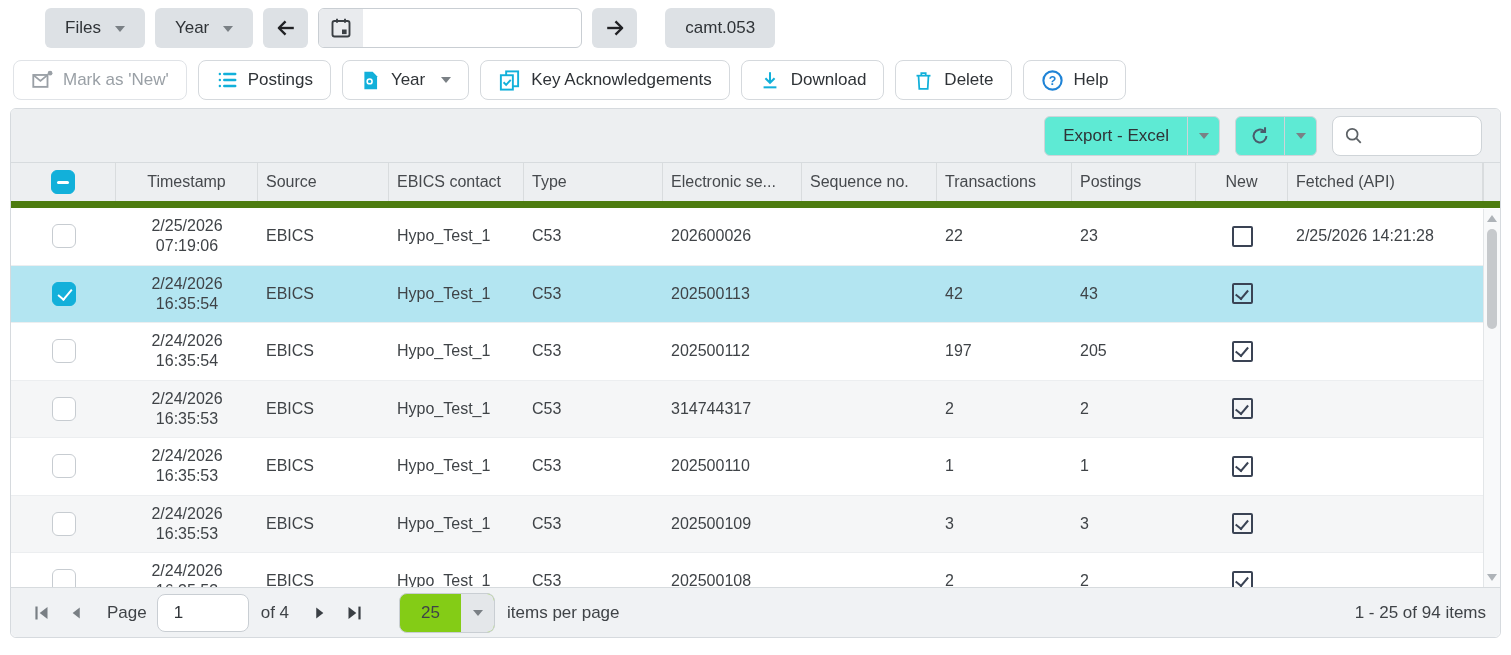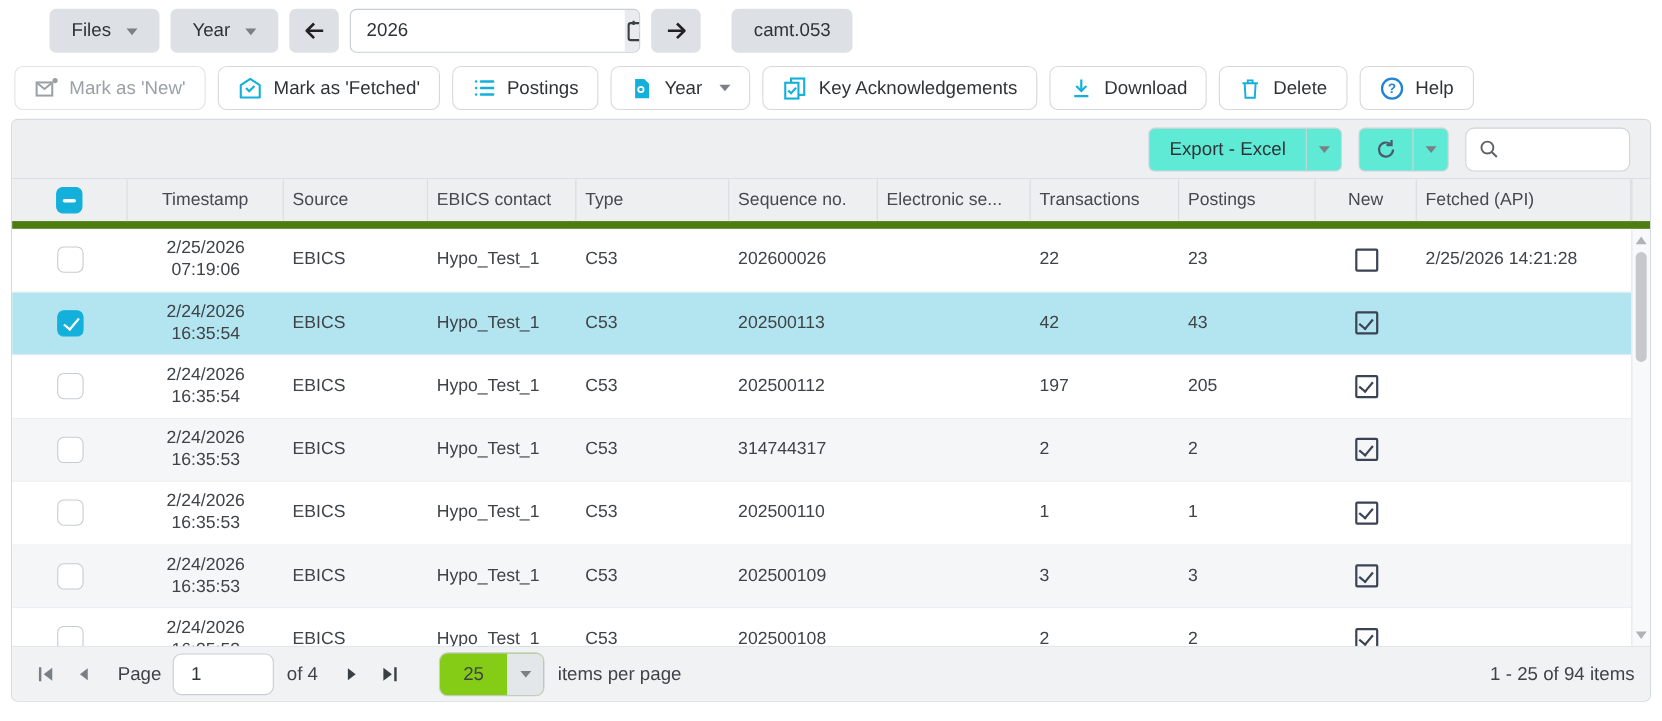--- a/index.html
+++ b/index.html
@@ -129,21 +129,20 @@
     <span>Year</span>
     <span class="caret"></span>
   </button>
   <button class="gbtn arrow-btn">
     <svg width="22" height="22" viewBox="0 0 24 24">
       <path d="M20.5 12H5" stroke="#202124" stroke-width="2.6" fill="none"></path>
       <path d="M11.5 4.8L4.2 12l7.3 7.2" stroke="#202124" stroke-width="2.6" fill="none" stroke-linejoin="round"></path>
     </svg>
   </button>
   <div class="year-wrap">
-    <input value="2026" style="">
     <button class="cal-btn">
       <svg width="24" height="24" viewBox="0 0 24 24">
         <rect x="3.5" y="5" width="17" height="15.5" rx="2" fill="none" stroke="#3a3f44" stroke-width="1.9"></rect>
         <path d="M8 2.8v4M16 2.8v4" stroke="#3a3f44" stroke-width="1.9"></path>
         <rect x="13" y="13.5" width="4.6" height="4.6" fill="#3a3f44"></rect>
       </svg>
     </button>
   </div>
   <button class="gbtn arrow-btn">
     <svg width="22" height="22" viewBox="0 0 24 24">
@@ -159,27 +158,20 @@
 <div class="toolbar2">
   <button class="wbtn disabled">
     <svg width="22" height="22" viewBox="0 0 24 24">
       <rect x="2.5" y="6.5" width="15.5" height="13" fill="none" stroke="#9aa0a6" stroke-width="2"></rect>
       <path d="M3 7l7.3 6L17.5 7" fill="none" stroke="#9aa0a6" stroke-width="2"></path>
       <circle cx="20.8" cy="4.6" r="2.6" fill="#9aa0a6"></circle>
     </svg>
     <span>Mark as 'New'</span>
   </button>
   <button class="wbtn">
-    <svg width="23" height="23" viewBox="0 0 24 24">
-      <path d="M12 2.8l9 6V20.5H3V8.8z" fill="none" stroke="#12b0da" stroke-width="2" stroke-linejoin="round"></path>
-      <path d="M8 11.5l3 3 5-5" fill="none" stroke="#12b0da" stroke-width="2"></path>
-    </svg>
-    <span>Mark as 'Fetched'</span>
-  </button>
-  <button class="wbtn">
     <svg width="22" height="22" viewBox="0 0 24 24">
       <g stroke="#12b0da" stroke-width="2.6" stroke-linecap="round">
         <path d="M4.2 5.5h.01M4.2 12h.01M4.2 18.5h.01"></path>
         <path d="M9 5.5h12M9 12h12M9 18.5h12"></path>
       </g>
     </svg>
     <span>Postings</span>
   </button>
   <button class="wbtn">
     <svg width="21" height="21" viewBox="0 0 24 24">
@@ -258,22 +250,22 @@
   </div>
 
   <div class="grid-header">
     <div class="hcell c0">
       <span class="row-cb indet"></span>
     </div>
     <div class="hcell c1 hc-center">Timestamp</div>
     <div class="hcell c2">Source</div>
     <div class="hcell c3">EBICS contact</div>
     <div class="hcell c4">Type</div>
+    <div class="hcell c6">Electronic se...</div>
     <div class="hcell c5">Sequence no.</div>
-    <div class="hcell c6">Electronic se...</div>
     <div class="hcell c7">Transactions</div>
     <div class="hcell c8">Postings</div>
     <div class="hcell c9 hc-center">New</div>
     <div class="hcell c10">Fetched (API)</div>
     <div class="hcell h-spacer"></div>
   </div>
 
   <div class="grid-body">
       <div class="grid-row">
         <div class="cell c0 center">

